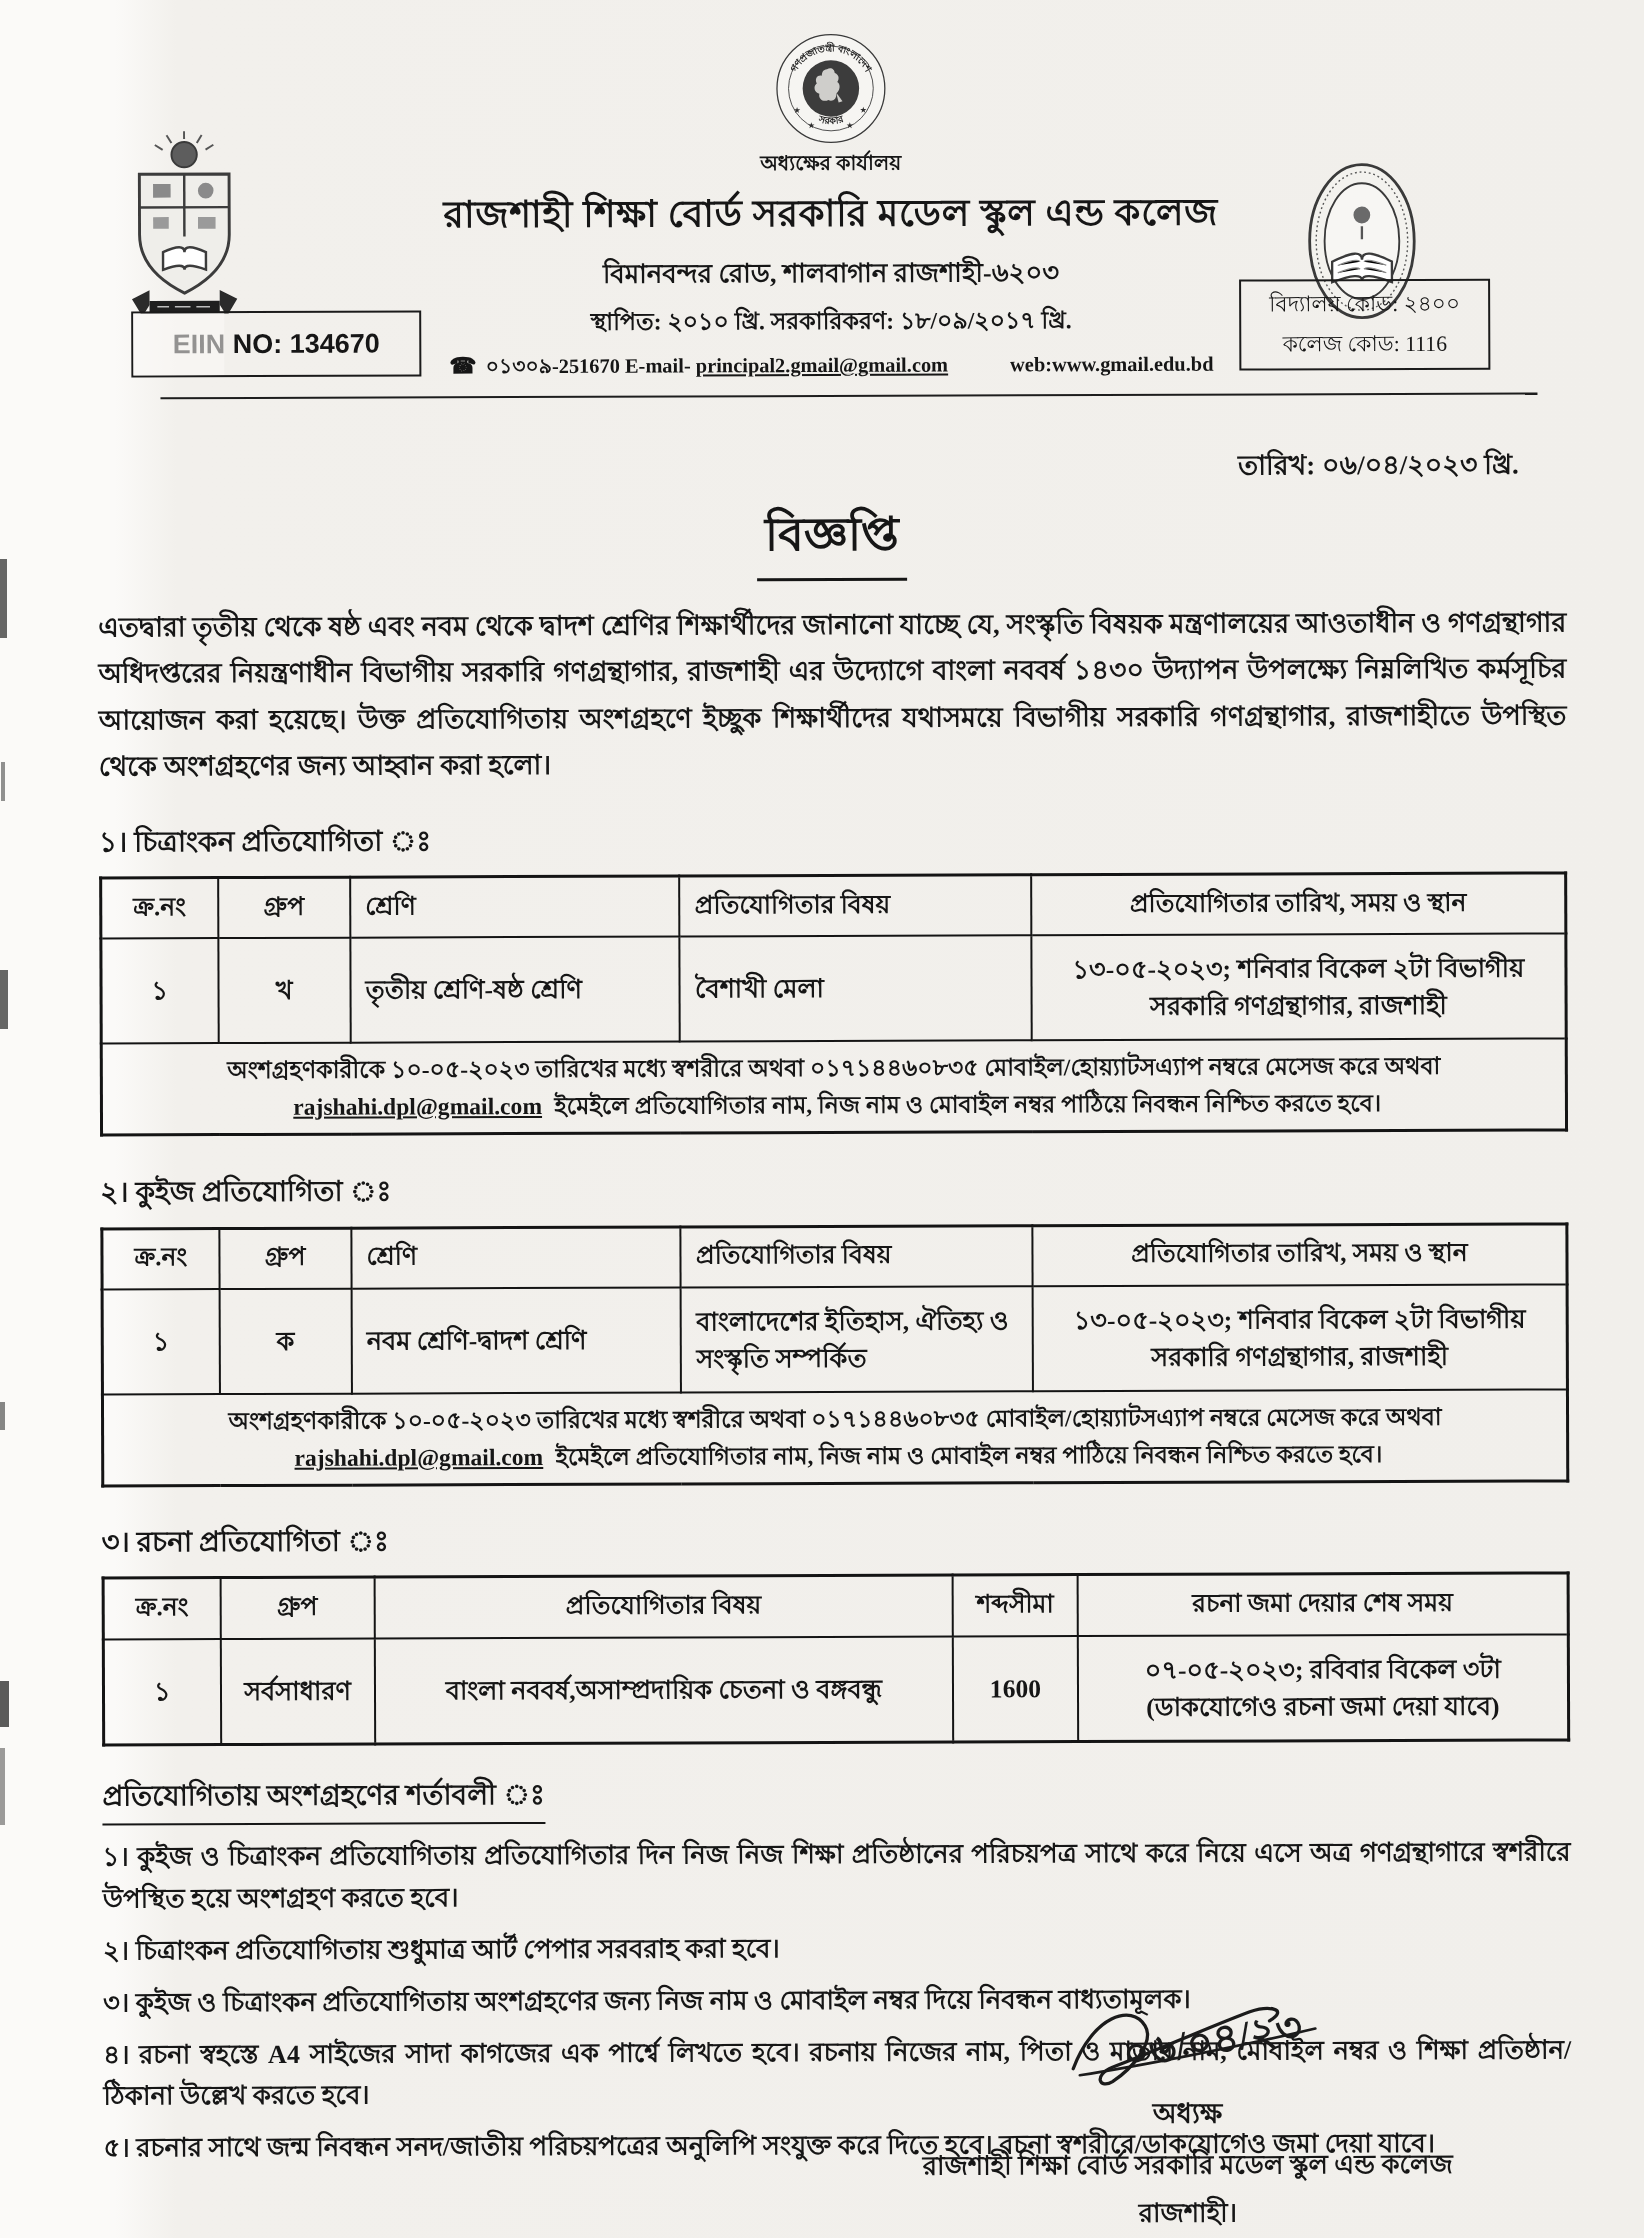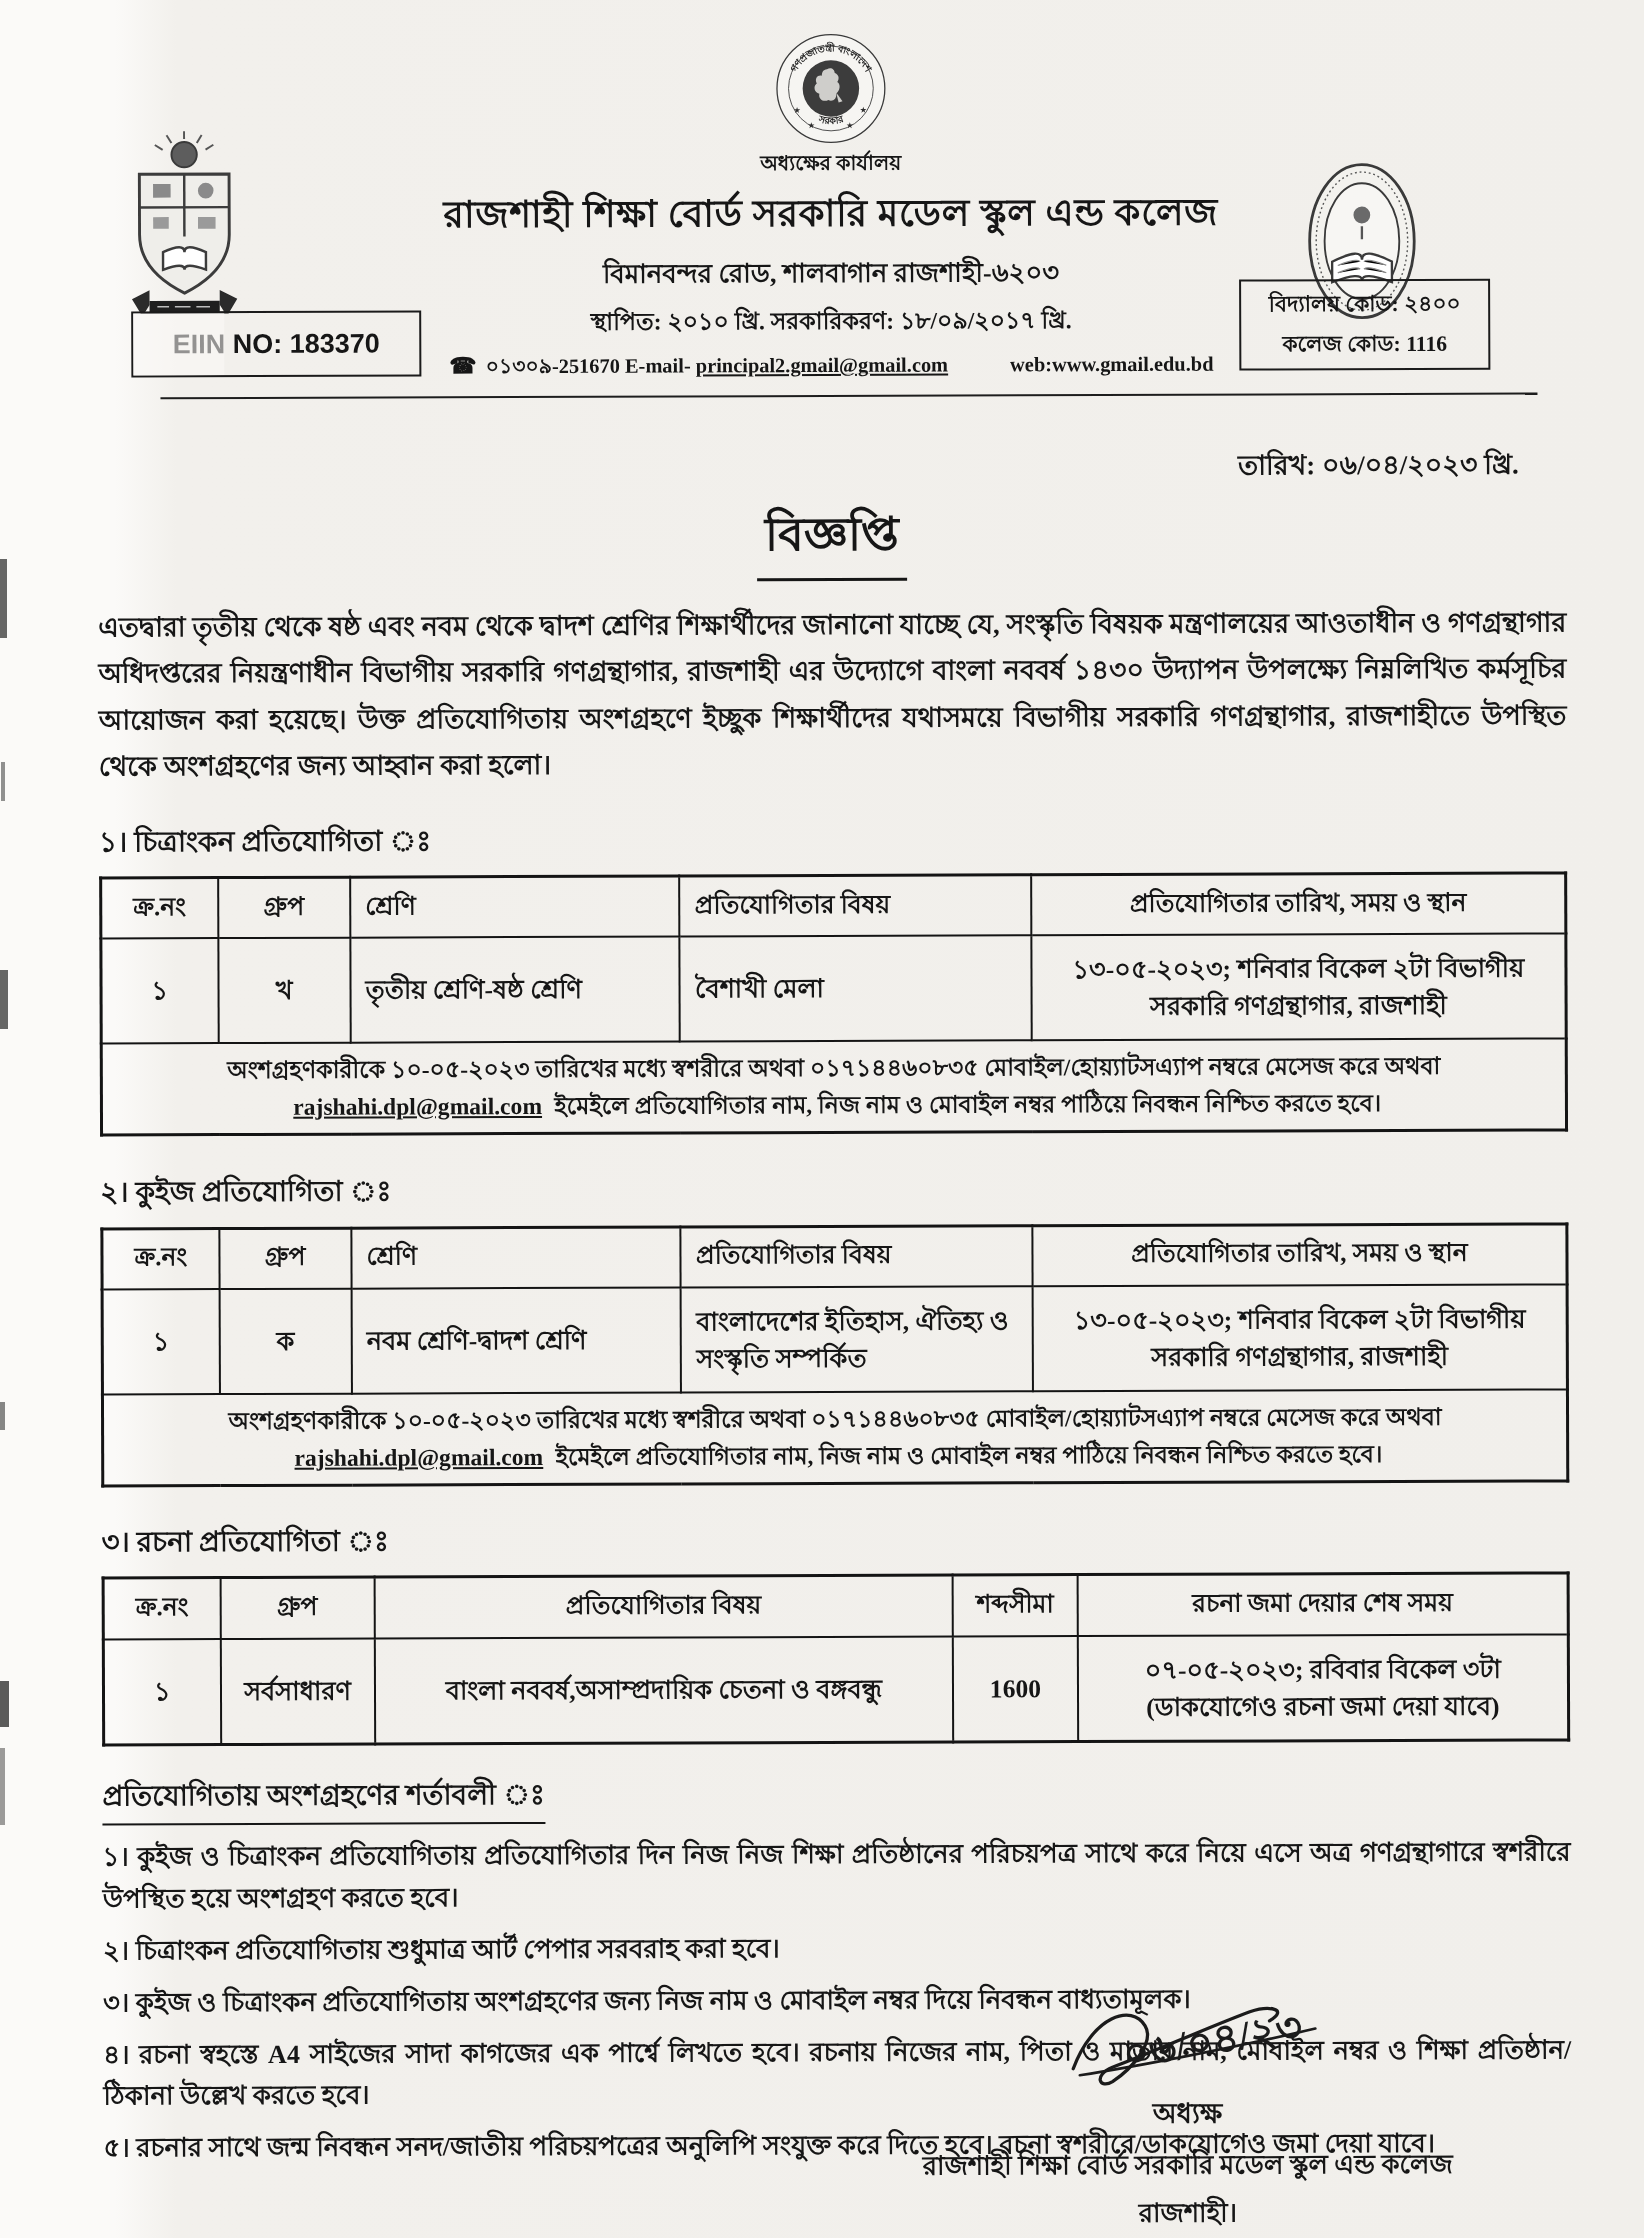--- a/index.html
+++ b/index.html
@@ -21,21 +21,21 @@
   .contact .email{text-decoration:underline;}
   .phone-glyph{font-size:22px;margin-right:3.9px;}
   .crest{position:absolute;left:129px;top:125px;width:117px;height:205px;}
   .right-seal{position:absolute;left:1309px;top:162px;width:112px;height:162px;}
   .eiin-box{position:absolute;left:134px;top:309px;width:286px;height:62px;border:2.6px solid #1b1b1b;
             display:flex;align-items:center;justify-content:center;
             font-family:"Liberation Sans",sans-serif;font-weight:700;font-size:27px;}
   .eiin-fade{position:absolute;left:0;top:0;width:91px;height:100%;background:rgba(251,250,248,.55);}
   .codes-box{position:absolute;left:1242px;top:281px;width:247px;height:87px;border:2.6px solid #1b1b1b;
              display:flex;flex-direction:column;justify-content:center;gap:4px;text-align:center;
-             font-weight:700;font-size:21.7px;}
+             font-weight:400;font-size:21.7px;}
   .rule{height:2.6px;background:#1d1d1d;margin:10.5px 27.6px 0 63px;}
   
   .date-line{text-align:right;padding-right:47px;font-size:27px;font-weight:700;margin-top:49px;}
   .title-wrap{text-align:center;margin-top:7.9px;}
   .notice-title{display:inline-block;font-size:46px;font-weight:700;border-bottom:3.3px solid #161616;padding:0 7.9px 2.6px;}
   .intro{margin-top:21px;font-size:27px;line-height:1.72;text-align:justify;font-weight:600;}
   .sec-head{margin-top:30px;font-size:28px;font-weight:700;}
   table{width:100%;border-collapse:collapse;margin-top:9.2px;}
   table,th,td{border:2px solid #141414;}
   table{border-width:3.3px;}
@@ -103,21 +103,21 @@
       <path d="M28 108 q32 -16 32 -2 q0 -14 32 2 v22 q-32 -12 -32 -2 q0 -10 -32 2 Z" fill="#ffffff" stroke="#3a3a3a" stroke-width="2.5"></path>
       <g stroke="#8a8a8a" stroke-width="1.3">
           <path d="M34 112 q20 -8 24 -4"></path>
           <path d="M34 120 q20 -8 24 -4"></path>
           <path d="M86 112 q-20 -8 -24 -4"></path>
           <path d="M86 120 q-20 -8 -24 -4"></path>
         </g>
     </svg>
 
     <div class="eiin-box">
-      <span>EIIN NO: 183370</span>
+      <span>EIIN NO: 134670</span>
       <div class="eiin-fade"></div>
     </div>
 
     <div class="codes-box">
       <div>বিদ্যালয় কোড: ২৪০০</div>
       <div>কলেজ কোড: 1116</div>
     </div>
 
     <div class="flow">
       <div class="head-center">

